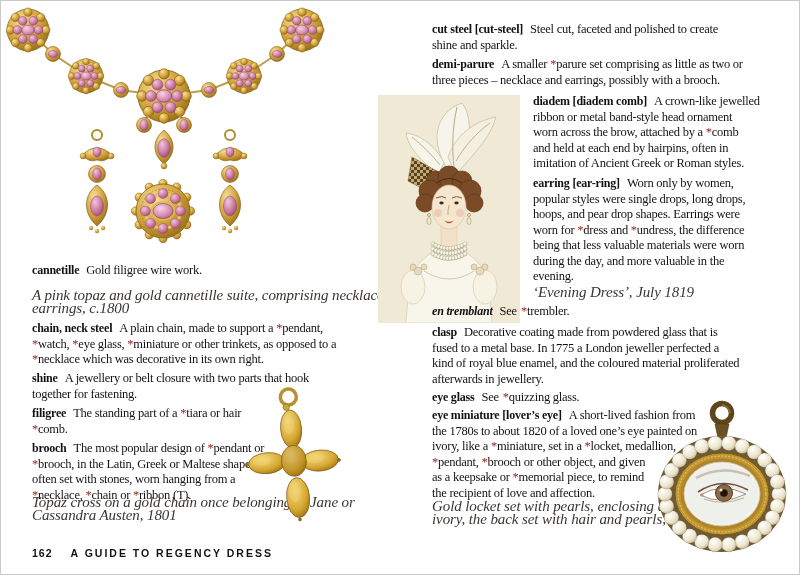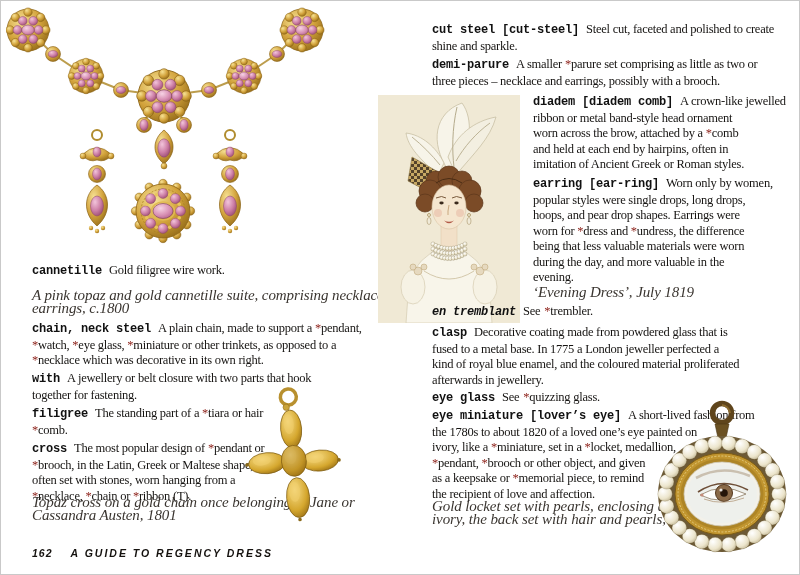--- a/index.html
+++ b/index.html
@@ -8,35 +8,35 @@
     background:#ffffff;color:#161412;
     font-family:"Liberation Serif",serif;
   }
   .frame{position:absolute;inset:0;border:1px solid #c9c9c9;pointer-events:none;}
   .entry{
     position:absolute;margin:0;
     font-size:12.5px;line-height:15.5px;letter-spacing:-0.25px;
     white-space:nowrap;
   }
   .term{
-    font-family:Liberation Mono, monospace;font-weight:bold;
+    font-family:Liberation Serif, serif;font-weight:bold;
     font-size:12px;letter-spacing:-0.2px;margin-right:7px;color:#111;
   }
   .term.it{font-style:italic;text-align:center;}
   .see-word{margin-right:4px;}
   .caption{
     position:absolute;margin:0;font-style:italic;
     font-size:15px;line-height:13.4px;letter-spacing:-0.1px;
     color:#3a3530;white-space:nowrap;
   }
   .ast{color:#8b1d15;font-style:normal;}
   .footer{
     position:absolute;left:32px;top:536px;
     font-family:"Liberation Sans",sans-serif;font-weight:bold;
-    font-size:10.5px;color:#14110e;white-space:nowrap;font-style:italic;
+    font-size:10.5px;color:#14110e;white-space:nowrap;
   }
   .footer .num{letter-spacing:1px;margin-right:18px;}
   .footer .title{letter-spacing:2px;}
   svg.illus{position:absolute;}
 </style>
 </head>
 <body>
 
 <svg width="0" height="0" style="position:absolute" aria-hidden="true">
   <defs>
@@ -189,29 +189,29 @@
 <p class="entry" style="left:32px;top:263px">
   <span class="term">cannetille</span><span class="rich">Gold filigree wire work.</span>
 </p>
 <p class="caption rich" style="left:32px;top:289px">A pink topaz and gold cannetille suite, comprising necklace, bracelet, brooch and<br>earrings, c.1800</p>
 
 <p class="entry" style="left:32px;top:321px">
   <span class="term">chain, neck steel</span><span class="rich">A plain chain, made to support a <span class="ast">*</span>pendant,<br><span class="ast">*</span>watch, <span class="ast">*</span>eye glass, <span class="ast">*</span>miniature or other trinkets, as opposed to a<br><span class="ast">*</span>necklace which was decorative in its own right.</span>
 </p>
 
 <p class="entry" style="left:32px;top:371px">
-  <span class="term">with</span><span class="rich">A jewellery or belt closure with two parts that hook<br>together for fastening.</span>
+  <span class="term">shine</span><span class="rich">A jewellery or belt closure with two parts that hook<br>together for fastening.</span>
 </p>
 
 <p class="entry" style="left:32px;top:406px">
   <span class="term">filigree</span><span class="rich">The standing part of a <span class="ast">*</span>tiara or hair<br><span class="ast">*</span>comb.</span>
 </p>
 
 <p class="entry" style="left:32px;top:441px">
-  <span class="term">cross</span><span class="rich">The most popular design of <span class="ast">*</span>pendant or<br><span class="ast">*</span>brooch, in the Latin, Greek or Maltese shape,<br>often set with stones, worn hanging from a<br><span class="ast">*</span>necklace, <span class="ast">*</span>chain or <span class="ast">*</span>ribbon (T).</span>
+  <span class="term">brooch</span><span class="rich">The most popular design of <span class="ast">*</span>pendant or<br><span class="ast">*</span>brooch, in the Latin, Greek or Maltese shape,<br>often set with stones, worn hanging from a<br><span class="ast">*</span>necklace, <span class="ast">*</span>chain or <span class="ast">*</span>ribbon (T).</span>
 </p>
 <p class="caption rich" style="left:32px;top:496px">Topaz cross on a gold chain once belonging to Jane or<br>Cassandra Austen, 1801</p>
 
 <svg class="illus" style="left:240px;top:382px" width="105" height="145" viewBox="0 0 105 145">
   <g transform="rotate(-5 52 80)">
     <circle cx="54" cy="15" r="8" fill="none" stroke="#b8902f" stroke-width="3.5"></circle>
     <circle cx="51" cy="25" r="3.2" fill="#caa43c" stroke="#8a6214" stroke-width="0.5"></circle>
     <g stroke="#7a5a10" stroke-width="0.7">
       <ellipse cx="54" cy="47" rx="10.5" ry="19" fill="url(#topazG)"></ellipse>
       <ellipse cx="27" cy="79" rx="18.5" ry="10.5" fill="url(#topazG)"></ellipse>

